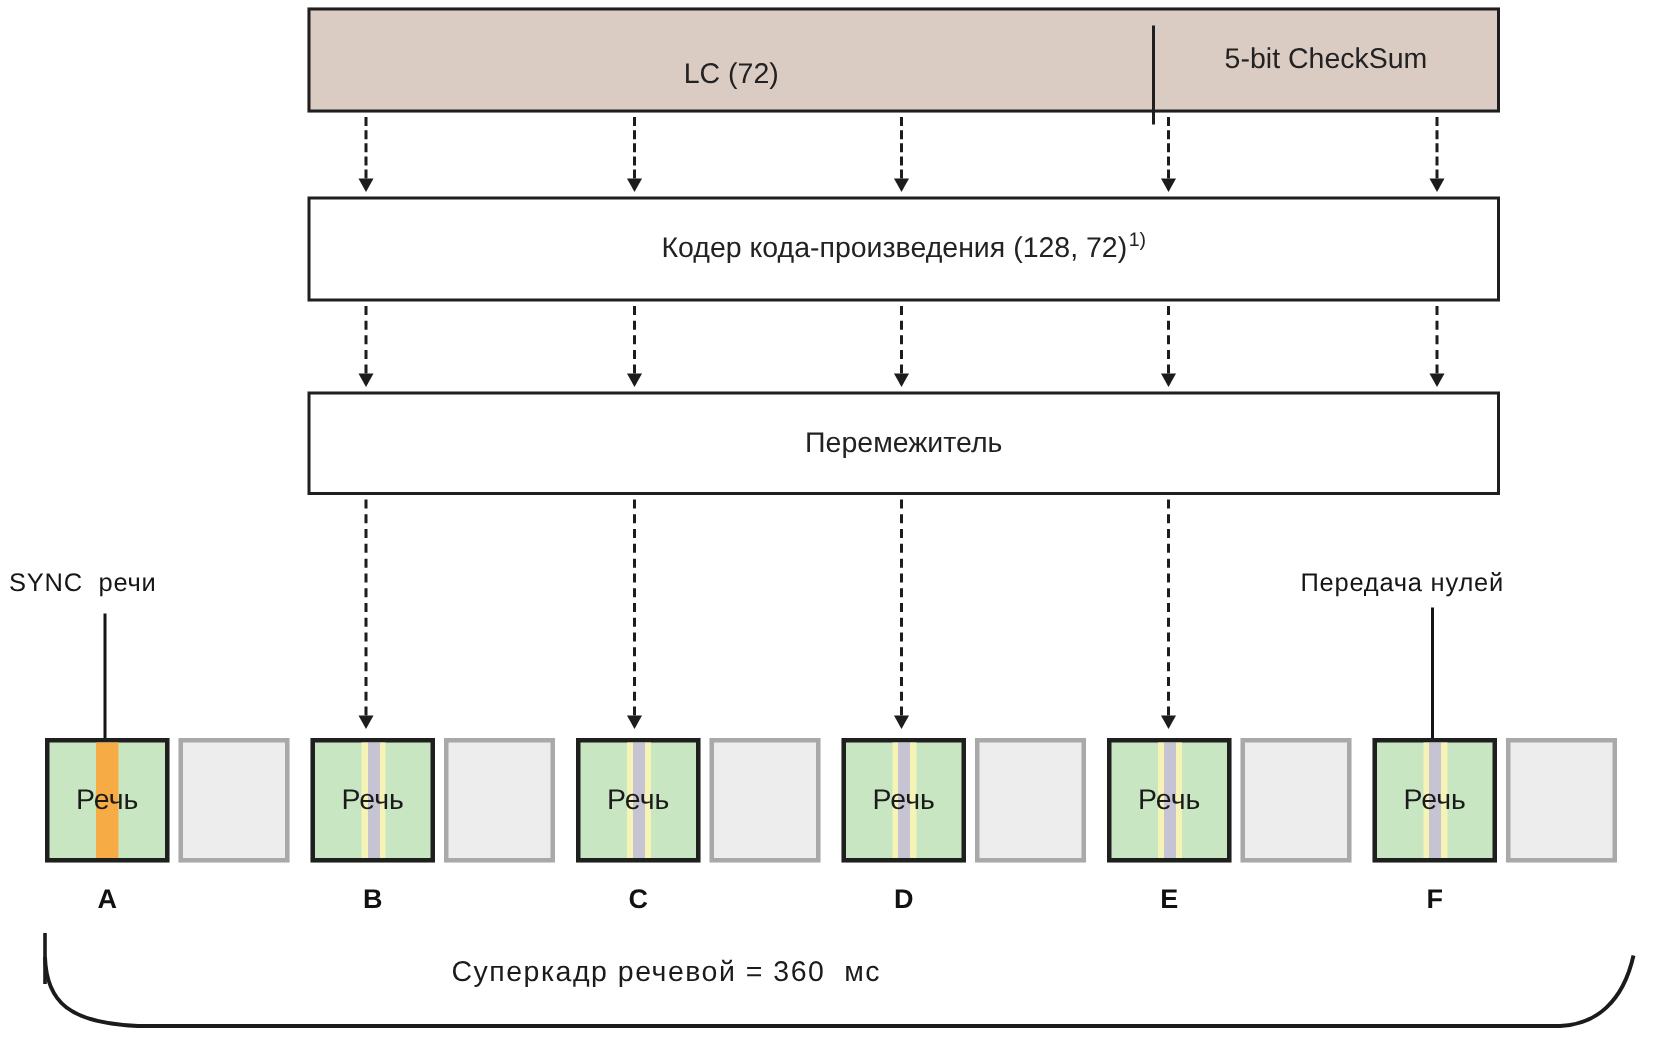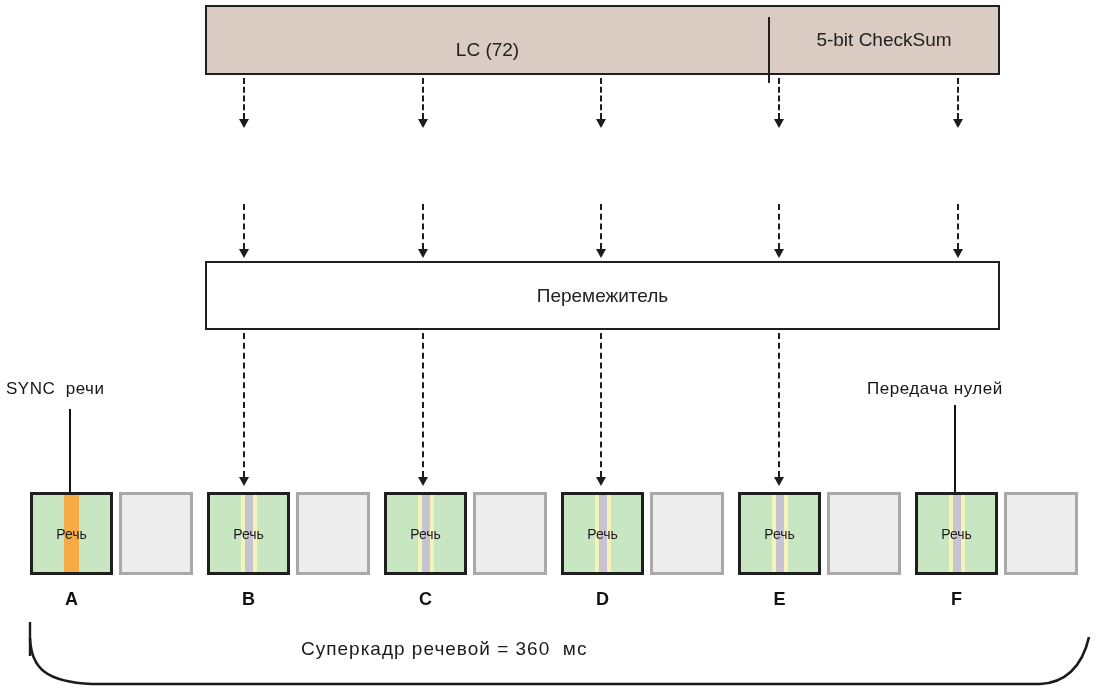--- a/index.html
+++ b/index.html
@@ -36,21 +36,21 @@
   #zeros-label { left:867px; top:379px; }
   .callout-line { position:absolute; width:2px; background:#141414; }
   #sync-line { left:69px; top:409px; height:84px; }
   #zeros-line { left:954px; top:405px; height:88px; }
 
   
   #superframe-row { position:absolute; left:30px; top:492px; display:flex; align-items:flex-start; }
   .frame-speech { width:83px; margin-right:6px; }
   .frame-speech .box { position:relative; width:83px; height:83px; background:#c9e6c3;
                        border:3px solid #1f1f1f; display:flex; align-items:center; justify-content:center; }
-  .frame-speech .speech-text { position:relative; z-index:2; font-size:14px; color:#1b1b1b; }
+  .frame-speech .speech-text { position:relative; z-index:2; font-size:19px; color:#1b1b1b; }
   .stripe { position:absolute; top:0; bottom:0; left:50%; z-index:1; }
   .stripe-sync { width:15px; margin-left:-8px; background:#f7ab44; }
   .stripe-data { width:16px; margin-left:-8px;
                  background:linear-gradient(to right,#f5f3b5 0 4px,#c6c4d2 4px 12px,#f5f3b5 12px 16px); }
   .frame-letter { margin-top:14px; text-align:center; font-weight:bold; font-size:18px; color:#111; }
   .frame-empty { width:74px; height:83px; margin-right:14px; background:#ededed; border:3px solid #a9a9a9; }
 
   
   #brace-svg { position:absolute; left:0; top:0; width:1102px; height:692px; pointer-events:none; }
   #superframe-caption { position:absolute; left:301px; top:638px; width:500px; text-align:left;
@@ -84,20 +84,23 @@
     </div>
   <div class="arrow row1 x4">
       <span class="shaft"></span>
       <span class="head"></span>
     </div>
   <div class="arrow row1 x5">
       <span class="shaft"></span>
       <span class="head"></span>
     </div>
 
+  <div class="bigbox" id="coder-box">
+    <span><span>Кодер кода-произведения (128, 72)</span><sup class="fnote">1)</sup></span>
+  </div>
 
   <div class="arrow row2 x1">
       <span class="shaft"></span>
       <span class="head"></span>
     </div>
   <div class="arrow row2 x2">
       <span class="shaft"></span>
       <span class="head"></span>
     </div>
   <div class="arrow row2 x3">

